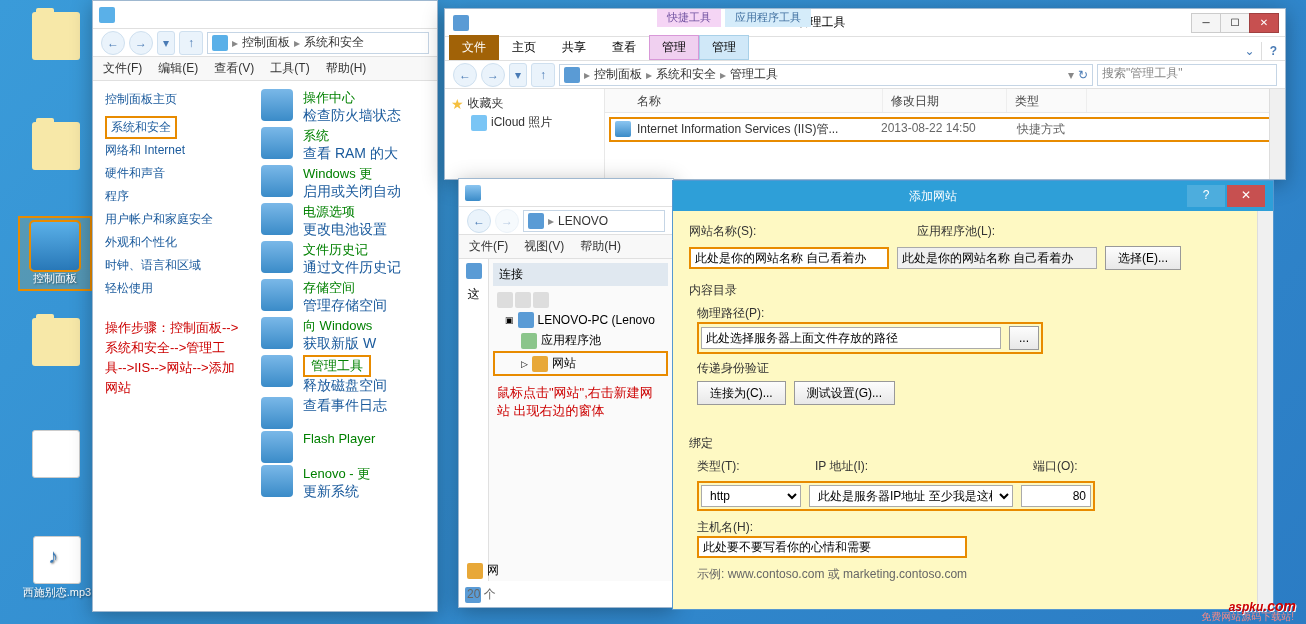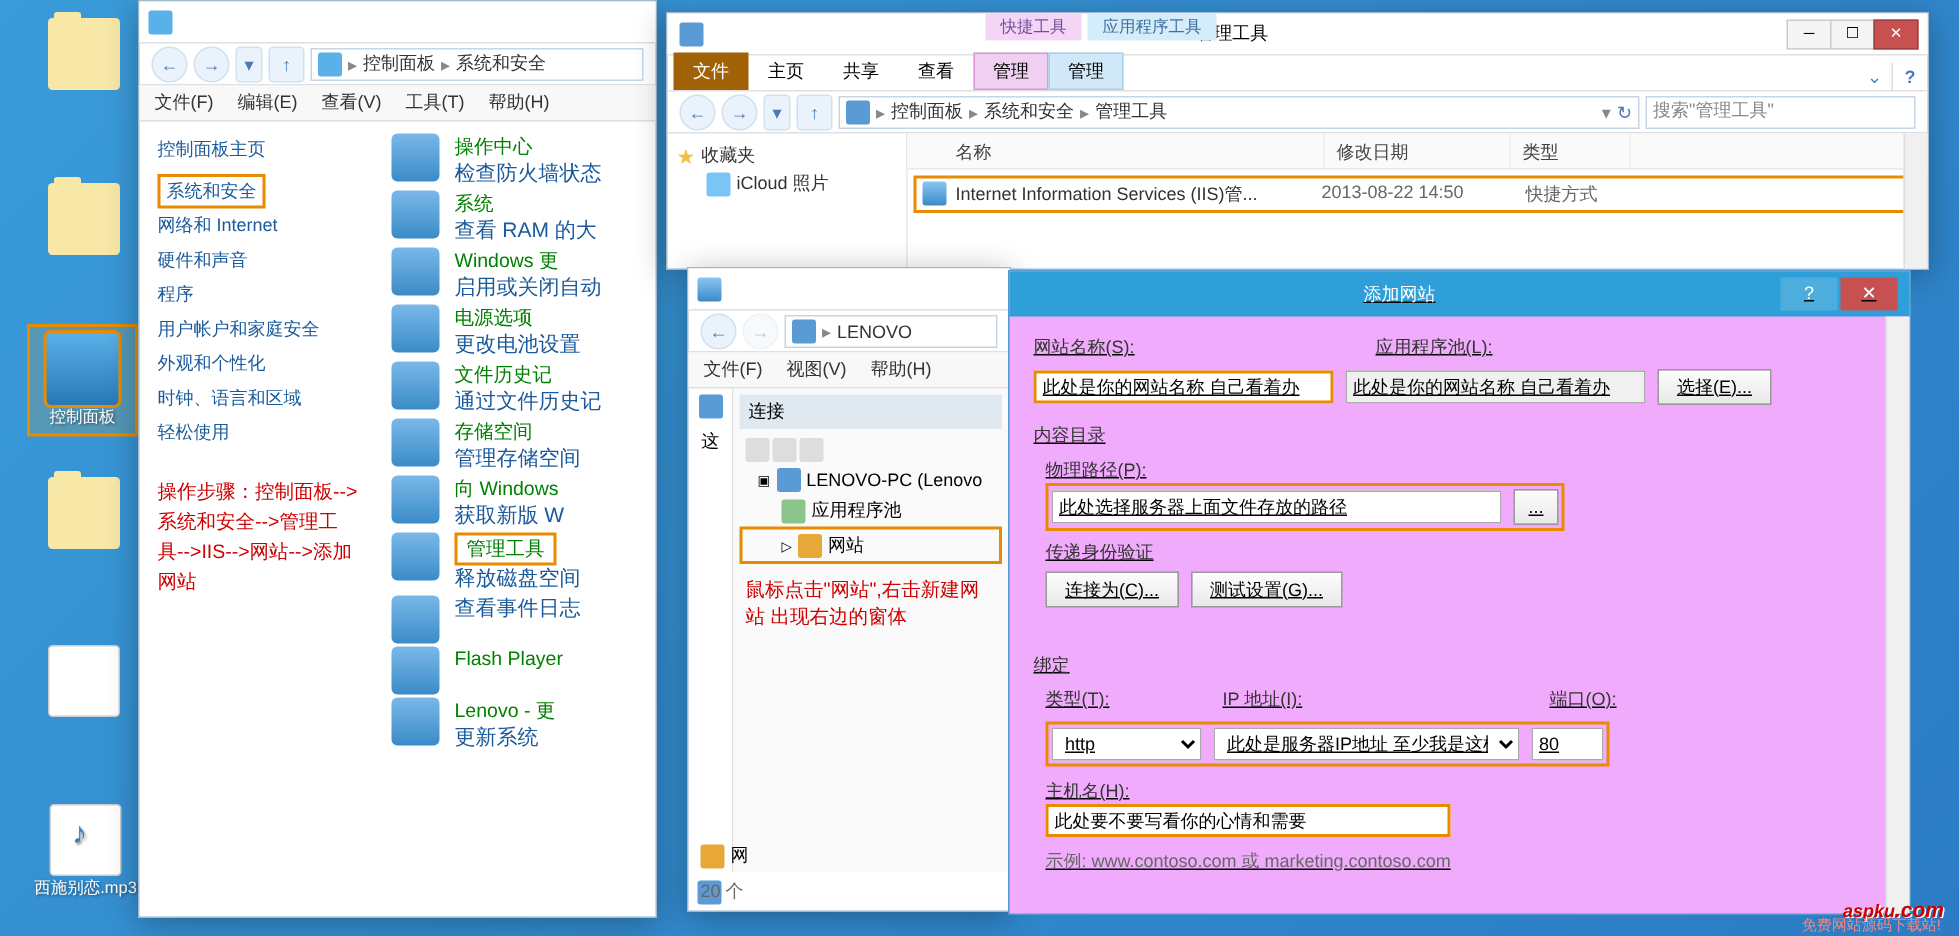--- a/index.html
+++ b/index.html
@@ -60,21 +60,21 @@
 .sm-ico { width:16px; height:16px; display:inline-block; background:#5a9bd5; border-radius:2px;}
 .iis-tree { width:180px; border-right:1px solid #e0e0e0; padding:4px; background:#fafafa;}
 .iis-tree .hdr { background:#e0e8f0; padding:3px 6px; margin-bottom:4px;}
 .tree-node { padding:2px 0 2px 12px; display:flex; align-items:center; gap:4px;}
 .tree-node.l2 { padding-left:28px;}
 .tree-node.hl { border:2px solid #e88b00; padding-left:26px;}
 .hint-text { color:#cc0000; padding:8px 4px; line-height:18px; font-size:13px;}
 .iis-bottom { position:absolute; bottom:4px; left:6px; display:flex; align-items:center; gap:4px;}
 
 
-.dlg { position:absolute; background:#f0abfc; border:1px solid #5598d0;text-decoration:underline;}
+.dlg { position:absolute; background:#fef9c3; border:1px solid #5598d0;}
 .dlg-title { height:30px; background:#2e9fd8; color:#fff; display:flex; align-items:center; padding:0 8px;}
 .dlg-title .dc-btn { width:38px; height:22px; text-align:center; line-height:20px; margin-left:2px;}
 .dlg-title .dc-btn.close { background:#c75050;}
 .dlg-body { padding:12px 16px;}
 .form-row { display:flex; align-items:center; gap:8px; margin-bottom:6px;}
 .form-lbl { color:#333; font-size:12px;}
 .form-input { height:22px; border:1px solid #aaa; padding:0 4px; background:#fff;}
 .form-input.hl { border:2px solid #e88b00;}
 .btn { height:24px; padding:0 12px; border:1px solid #999; background:linear-gradient(#fdfdfd,#e8e8e8); cursor:pointer;}
 .grp-lbl { margin:12px 0 6px; color:#333;}
@@ -394,21 +394,21 @@
 
     <div class="grp-lbl" style="margin-top:30px">绑定</div>
     <div class="form-row" style="margin-left:8px">
       <div style="width:110px" class="form-lbl">类型(T):</div>
       <div style="width:210px" class="form-lbl">IP 地址(I):</div>
       <div style="width:60px" class="form-lbl">端口(O):</div>
     </div>
     <div class="form-row" style="margin-left:8px;border:2px solid #e88b00;padding:2px;width:fit-content">
       <select class="form-input" style="width:100px"><option>http</option></select>
       <select class="form-input" style="width:204px"><option>此处是服务器IP地址 至少我是这样</option></select>
-      <input class="form-input" style="width: 48px;" value="80">
+      <input class="form-input" style="width: 70px; text-align: right;" value="80">
     </div>
     <div class="form-lbl" style="margin-left:8px;margin-top:8px">主机名(H):</div>
     <div style="margin-left:8px">
       <input class="form-input hl" style="width: 270px;" value="此处要不要写看你的心情和需要">
     </div>
     <div class="form-lbl" style="margin-left:8px;margin-top:8px;color:#666">示例: www.contoso.com 或 marketing.contoso.com</div>
   </div>
   <div class="scrollbar-v" style="top:30px"></div>
 </div>
 

